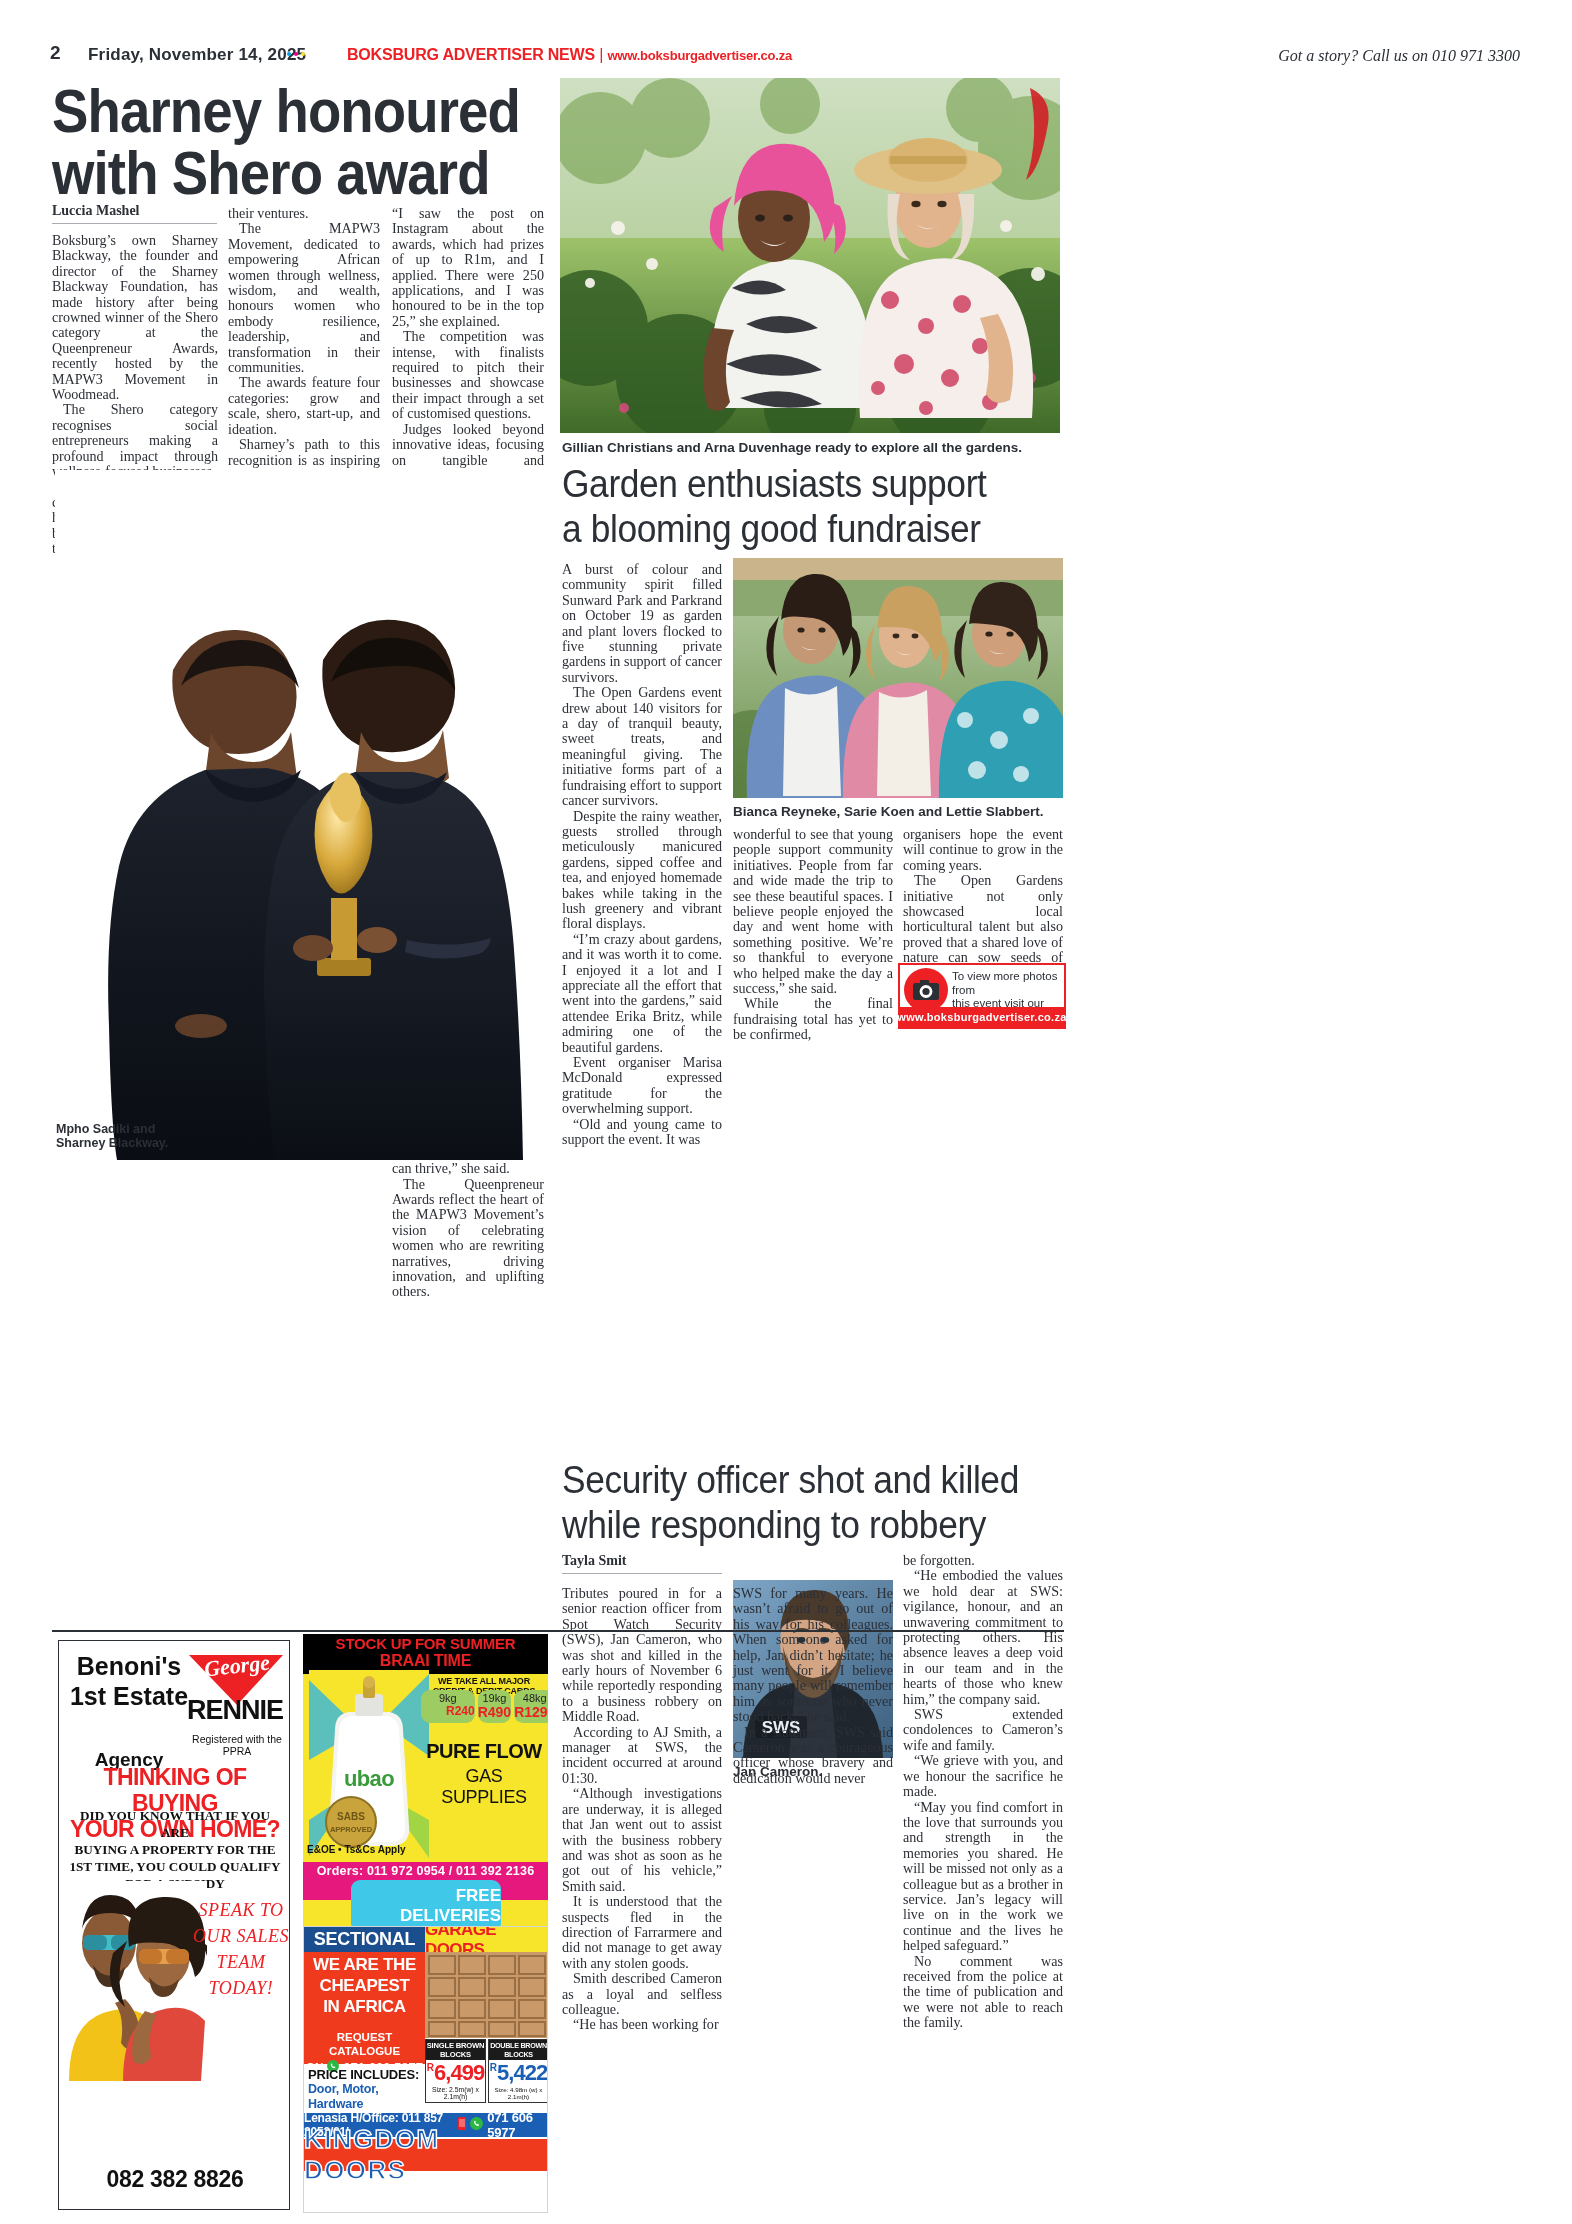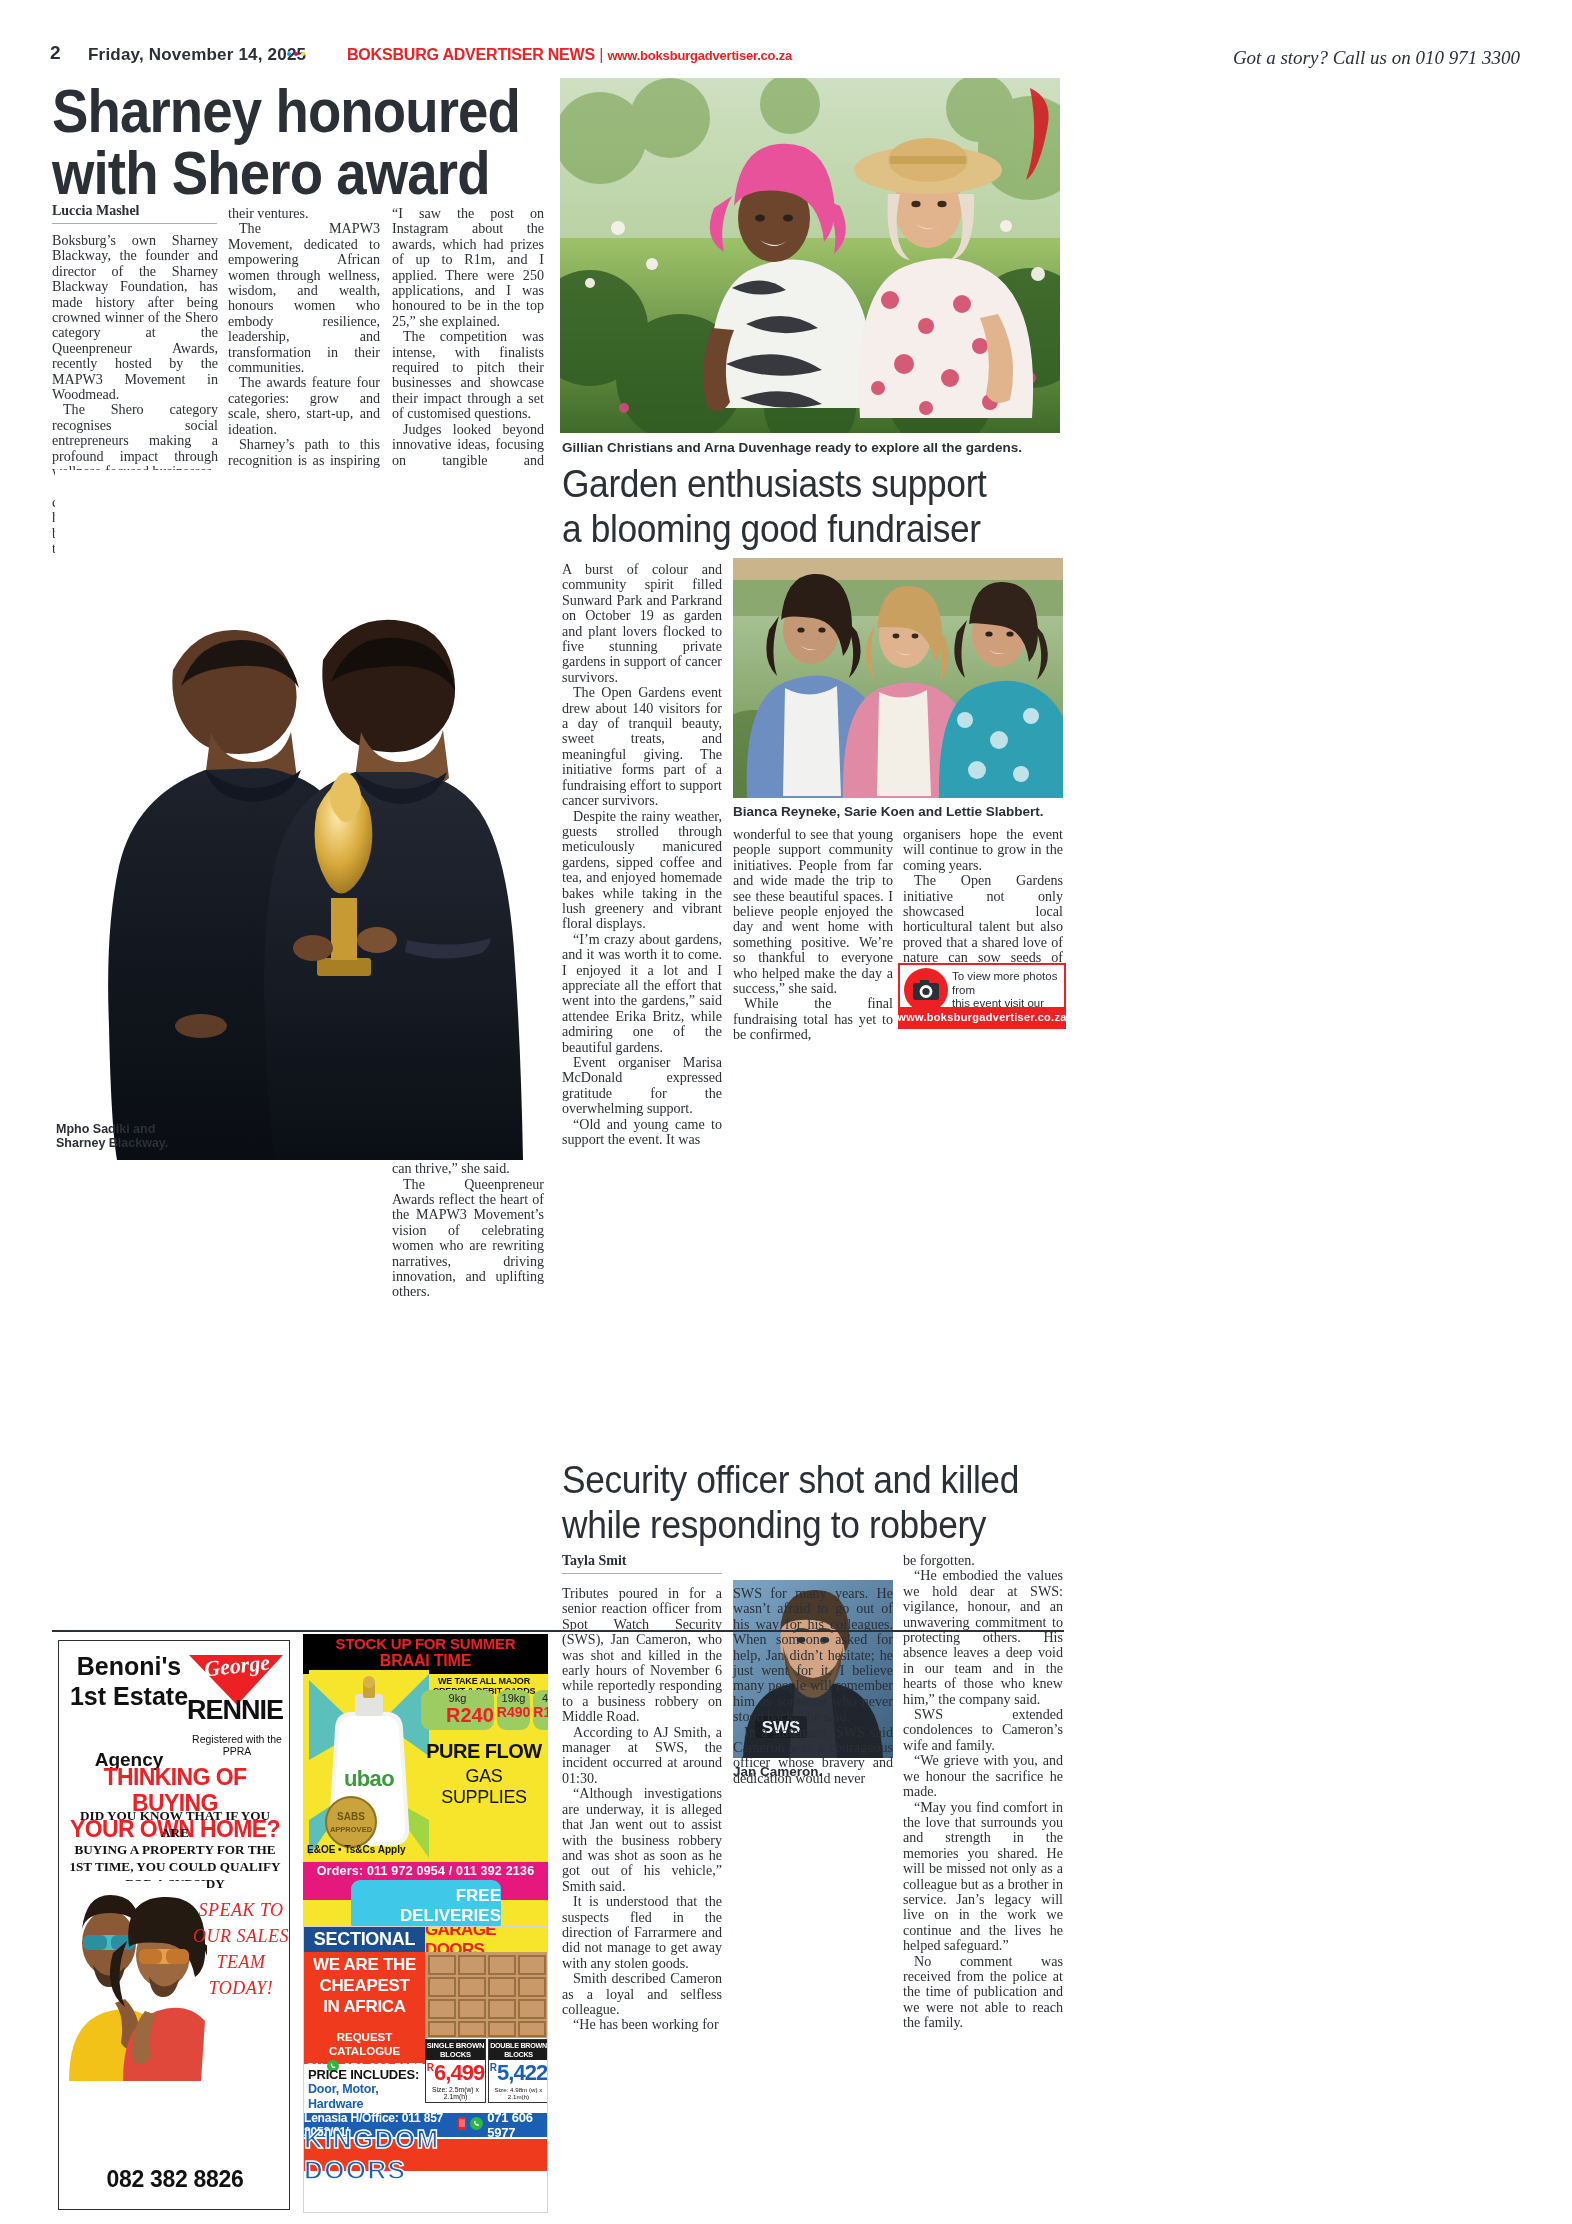--- a/index.html
+++ b/index.html
@@ -27,21 +27,21 @@
   .mh-dots { position:absolute; left:287px; top:10px; display:flex; gap:3px; }
   .mh-dots i { width:4px; height:4px; display:block; border-radius:50%; }
   .mh-title {
     position:absolute; left:347px; top:4px; font-family:"Liberation Sans", sans-serif;
     font-weight:bold; font-size:16px; color:#ed2024; letter-spacing:-0.2px;
   }
   .mh-title .sep { color:#ed2024; font-weight:normal; }
   .mh-title .url { font-size:13px; }
   .mh-right {
     position:absolute; right:52px; top:5px; font-family:"Liberation Serif", serif;
-    font-style:italic; font-size:19px; color:#2b2f36;
+    font-style:italic; font-size:16px; color:#2b2f36;
   }
 
   
   .col { font-size:14.1px; line-height:15.4px; text-align:justify; hyphens:auto; }
   .col p { margin:0; text-indent:11px; }
   .col p.first { text-indent:0; }
 
   .headline-black {
     font-family:"Liberation Sans", sans-serif; font-weight:bold;
     color:#2b2f36; letter-spacing:-1px;
@@ -589,21 +589,21 @@
         <text x="42" y="150" font-family="Liberation Sans, sans-serif" font-weight="bold" font-size="10" fill="#6d5615" text-anchor="middle">SABS</text>
         <text x="42" y="162" font-family="Liberation Sans, sans-serif" font-weight="bold" font-size="7.5" fill="#6d5615" text-anchor="middle">APPROVED</text>
       </svg>
     </div>
 
     <div class="ad-txt" style="position:absolute;left:118px;top:42px;width:126px;text-align:center;font-size:9px;color:#111;letter-spacing:-0.2px;">WE TAKE ALL MAJOR CREDIT &amp; DEBIT CARDS</div>
 
     <div style="position:absolute;left:118px;top:56px;width:126px;display:flex;gap:3px;">
       <div style="flex:1;background:#9dcc63;border-radius:9px;text-align:center;padding:2px 0 3px;">
         <div class="ad-txt" style="font-size:11px;color:#222;font-weight:normal;">9kg</div>
-        <div class="ad-txt" style="font-size:20px;color:#ed2024;margin-left:25px;">R240</div>
+        <div class="ad-txt" style="font-size:12px;color:#ed2024;margin-left:25px;">R240</div>
       </div>
       <div style="flex:1;background:#9dcc63;border-radius:9px;text-align:center;padding:2px 0 3px;">
         <div class="ad-txt" style="font-size:11px;color:#222;font-weight:normal;">19kg</div>
         <div class="ad-txt" style="font-size:14px;color:#ed2024;">R490</div>
       </div>
       <div style="flex:1;background:#9dcc63;border-radius:9px;text-align:center;padding:2px 0 3px;">
         <div class="ad-txt" style="font-size:11px;color:#222;font-weight:normal;">48kg</div>
         <div class="ad-txt" style="font-size:14px;color:#ed2024;">R1290</div>
       </div>
     </div>

